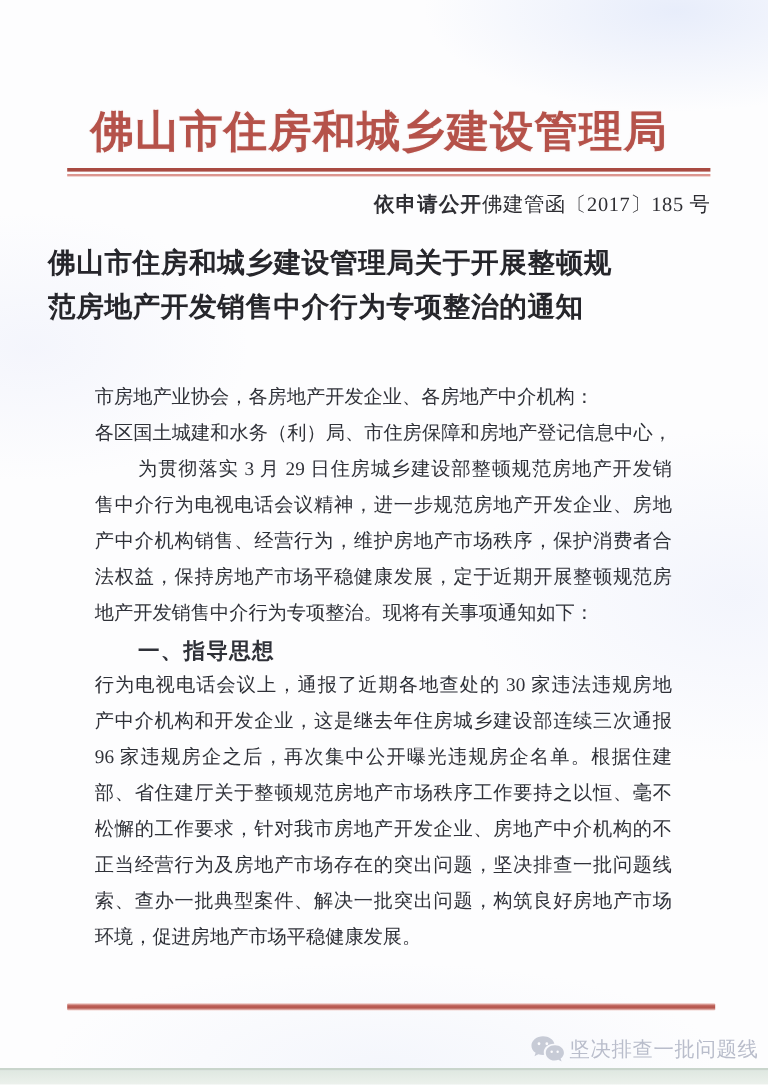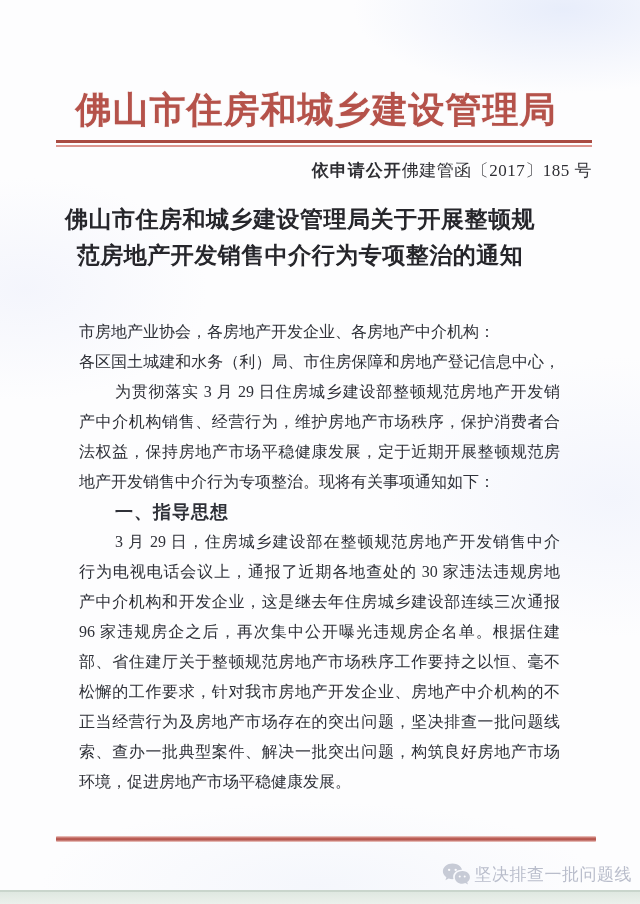--- a/index.html
+++ b/index.html
@@ -33,21 +33,21 @@
   }
   .meta{
     position:absolute;top:159px;left:56px;right:48px;
     display:flex;justify-content:flex-end;align-items:baseline;
     font-size:17px;color:#2e2e33;
   }
   .meta-left{font-weight:700;padding-left:30px;letter-spacing:1px;}
   .meta-right{font-weight:400;letter-spacing:.5px;}
   .title{
     position:absolute;top:202px;left:40px;width:520px;
-    text-align:center;
+    text-align:left;
     font-size:23px;font-weight:700;
     line-height:36px;color:#26262b;
     letter-spacing:.5px;
   }
   .title span{display:block;}
   .docbody{
     position:absolute;top:317px;left:79px;width:481px;
     color:#2f3138;
   }
   .ln{
@@ -95,25 +95,25 @@
 
   <div class="title">
     <span>佛山市住房和城乡建设管理局关于开展整顿规</span>
     <span>范房地产开发销售中介行为专项整治的通知</span>
   </div>
 
   <div class="docbody">
     <div class="ln end">市房地产业协会，各房地产开发企业、各房地产中介机构：</div>
     <div class="ln">各区国土城建和水务（利）局、市住房保障和房地产登记信息中心，</div>
     <div class="ln start">为贯彻落实 3 月 29 日住房城乡建设部整顿规范房地产开发销</div>
+    <div class="ln">售中介行为电视电话会议精神，进一步规范房地产开发企业、房地</div>
     <div class="ln">产中介机构销售、经营行为，维护房地产市场秩序，保护消费者合</div>
     <div class="ln">法权益，保持房地产市场平稳健康发展，定于近期开展整顿规范房</div>
     <div class="ln end">地产开发销售中介行为专项整治。现将有关事项通知如下：</div>
     <div class="ln head start">一、指导思想</div>
-    <div class="ln start">3 月 29 日，住房城乡建设部在整顿规范房地产开发销售中介</div>
     <div class="ln">行为电视电话会议上，通报了近期各地查处的 30 家违法违规房地</div>
     <div class="ln">产中介机构和开发企业，这是继去年住房城乡建设部连续三次通报</div>
     <div class="ln">96 家违规房企之后，再次集中公开曝光违规房企名单。根据住建</div>
     <div class="ln">部、省住建厅关于整顿规范房地产市场秩序工作要持之以恒、毫不</div>
     <div class="ln">松懈的工作要求，针对我市房地产开发企业、房地产中介机构的不</div>
     <div class="ln">正当经营行为及房地产市场存在的突出问题，坚决排查一批问题线</div>
     <div class="ln">索、查办一批典型案件、解决一批突出问题，构筑良好房地产市场</div>
     <div class="ln end">环境，促进房地产市场平稳健康发展。</div>
   </div>
 

